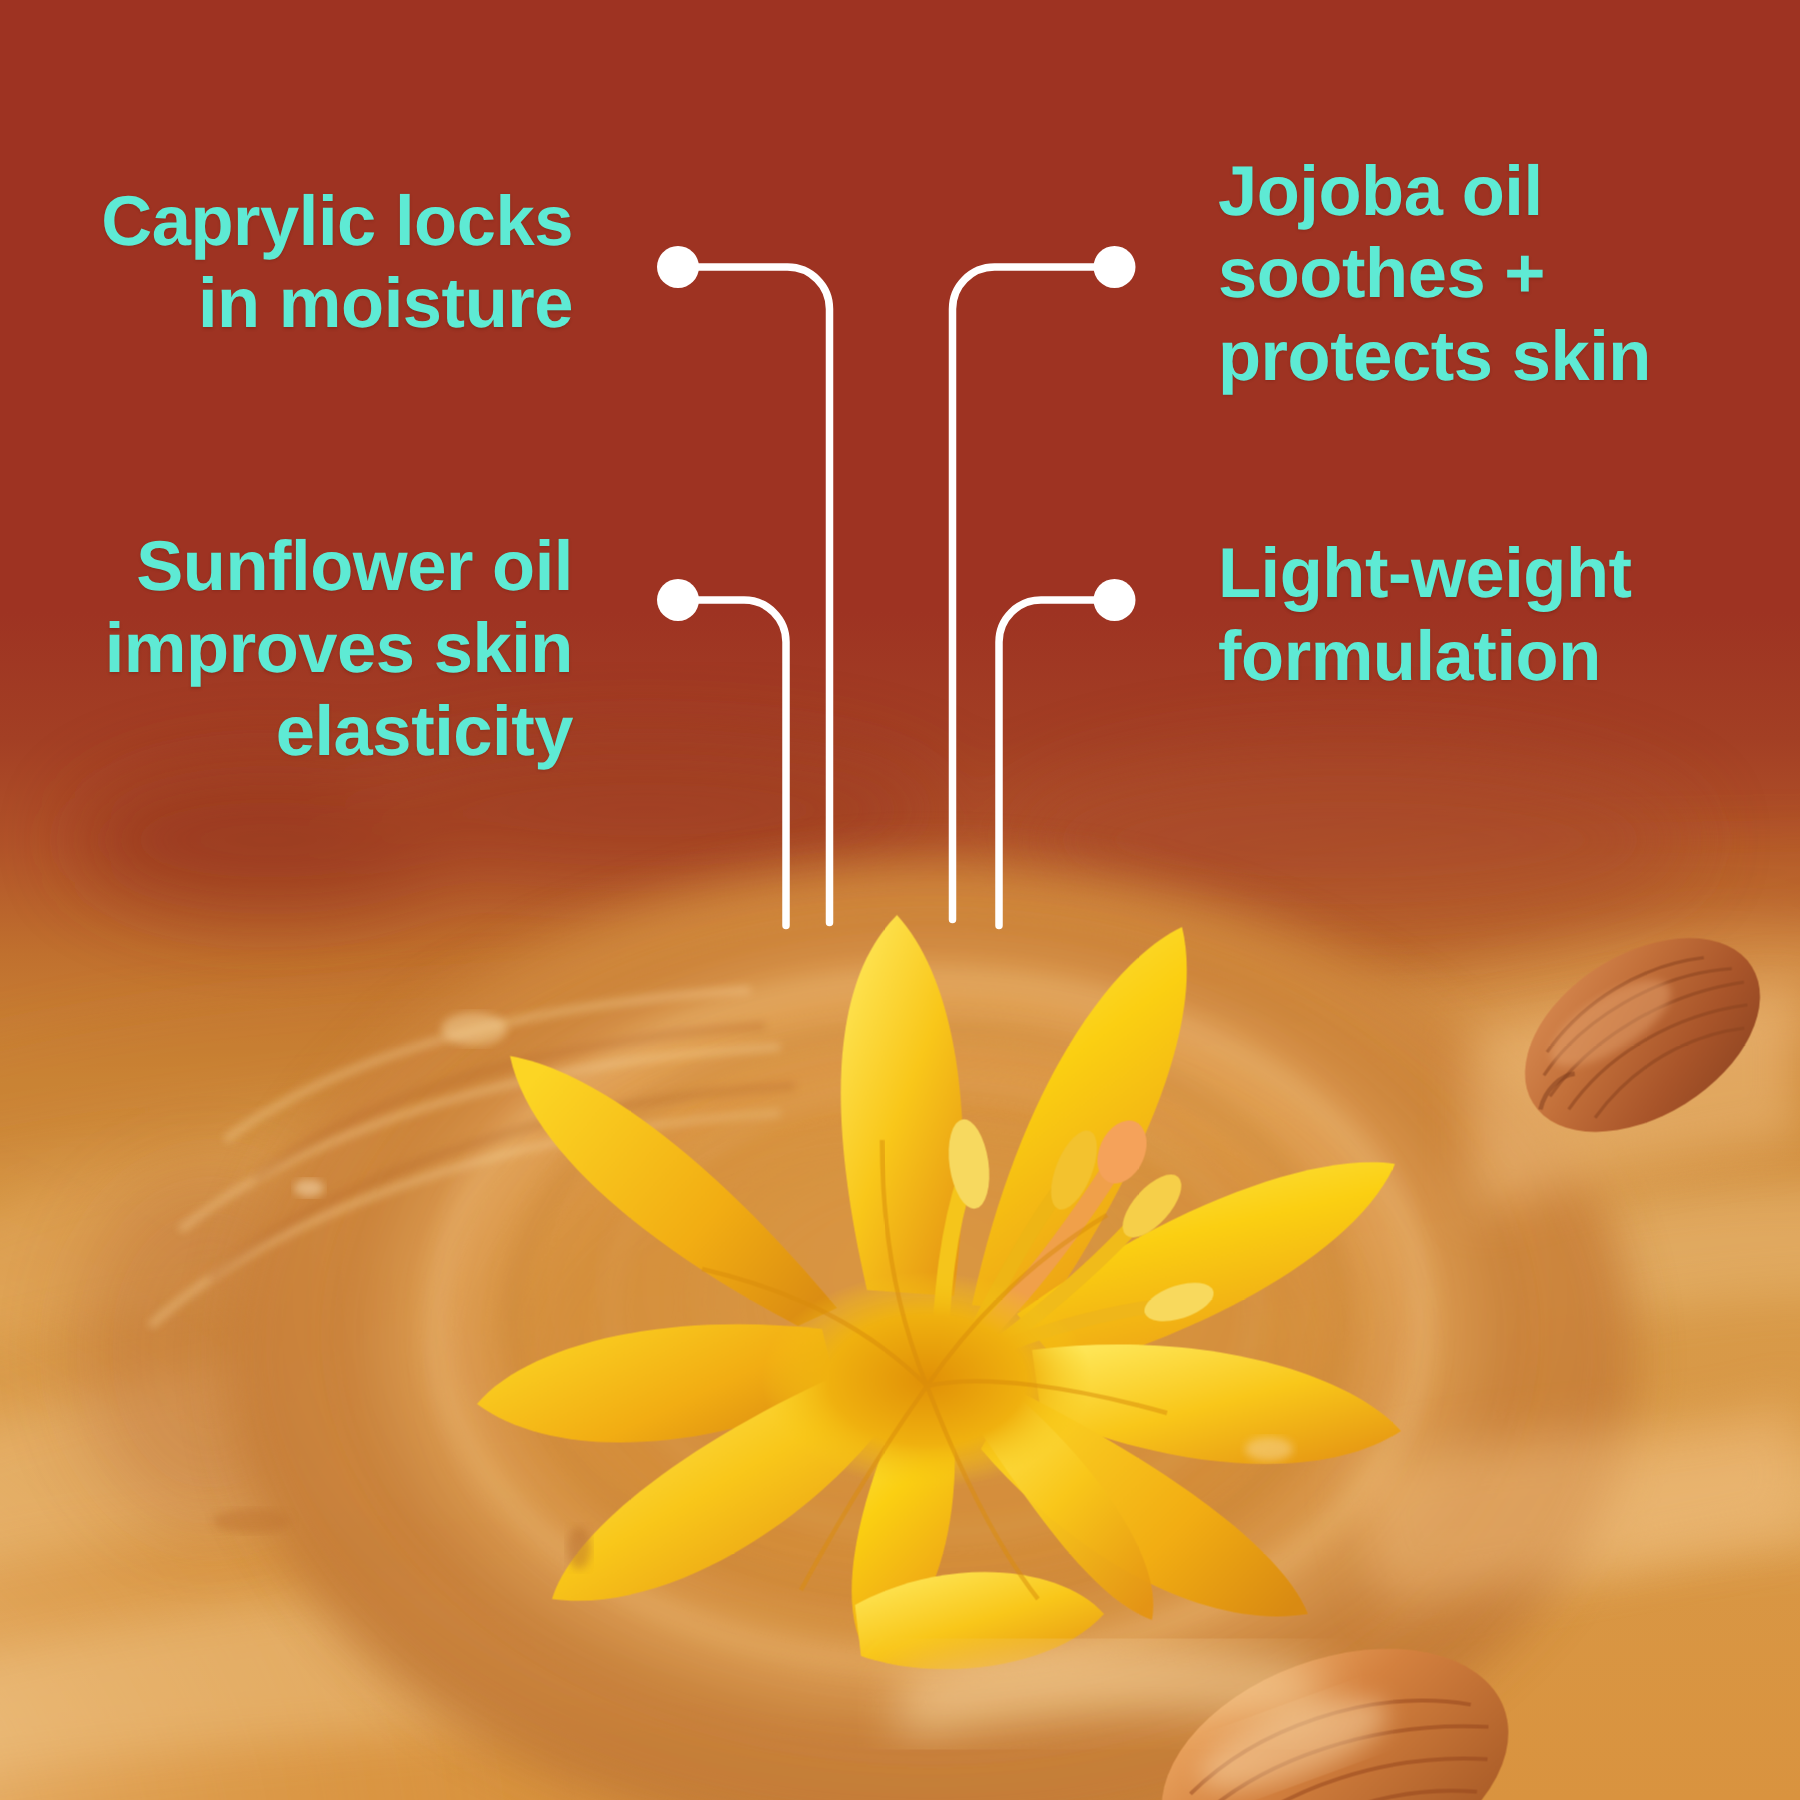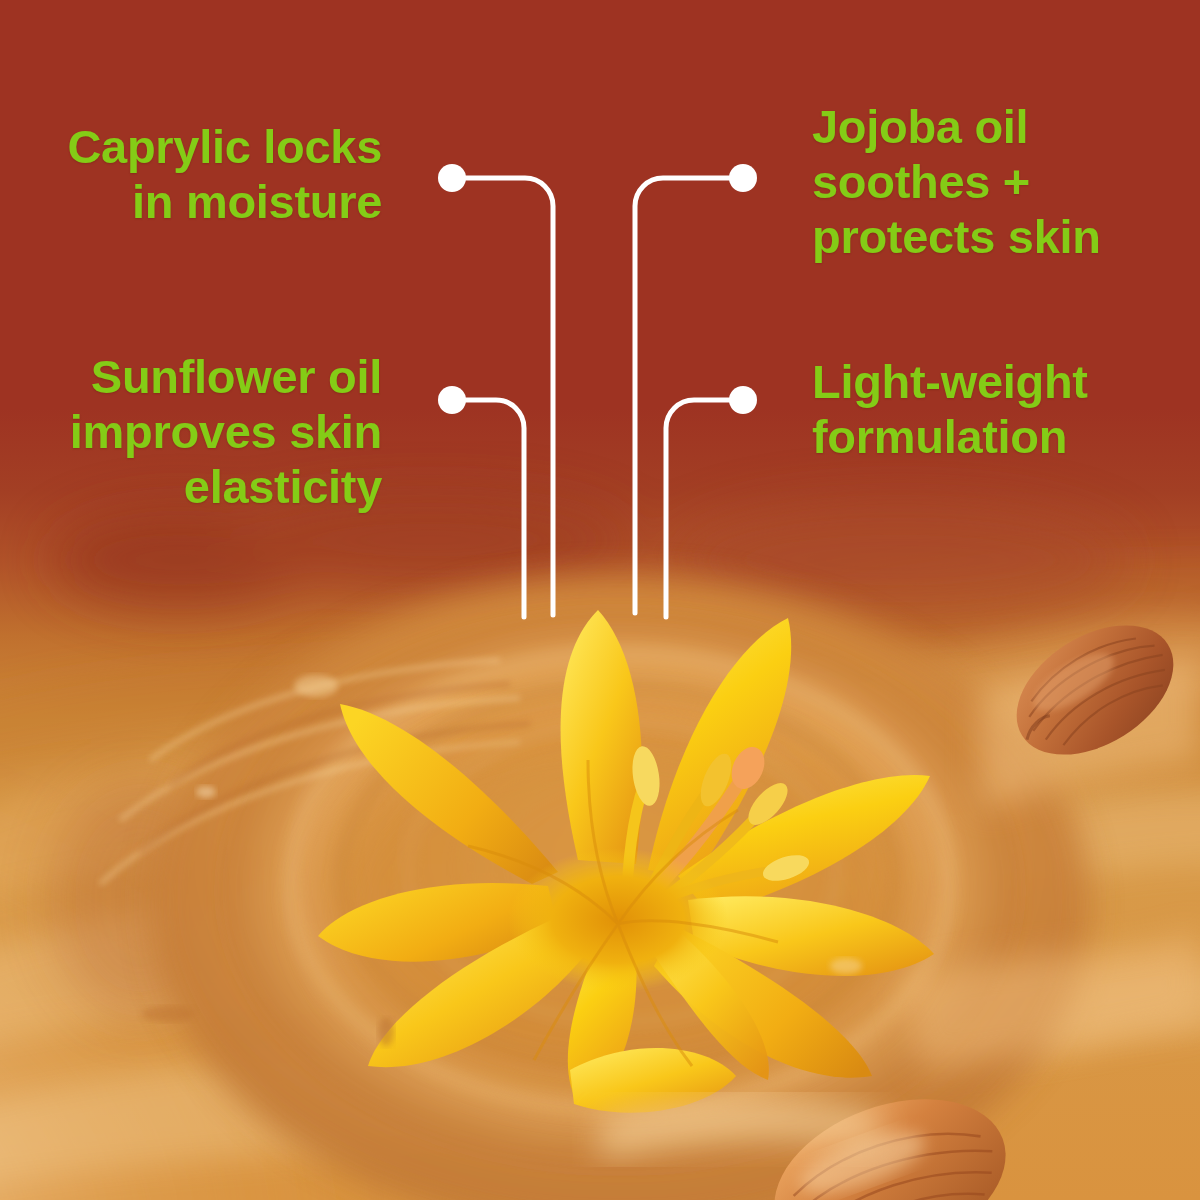--- a/index.html
+++ b/index.html
@@ -9,21 +9,21 @@
     background:#9e3322;
     position:relative;
   }
   #stage { position:absolute; inset:0; width:1200px; height:1200px; }
 
   .scene { position:absolute; inset:0; }
   .scene svg { display:block; width:1200px; height:1200px; }
 
   .callout {
     position:absolute;
-    color:#84cc16;
+    color:#5eead4;
     font-weight:700;
     font-size:47px;
     line-height:1.17;
     letter-spacing:-0.3px;
     white-space:pre-line;
     text-shadow:0 1px 2px rgba(80,20,10,.25);
   }
   .callout.left  { text-align:right; }
   .callout.right { text-align:left; }
 

